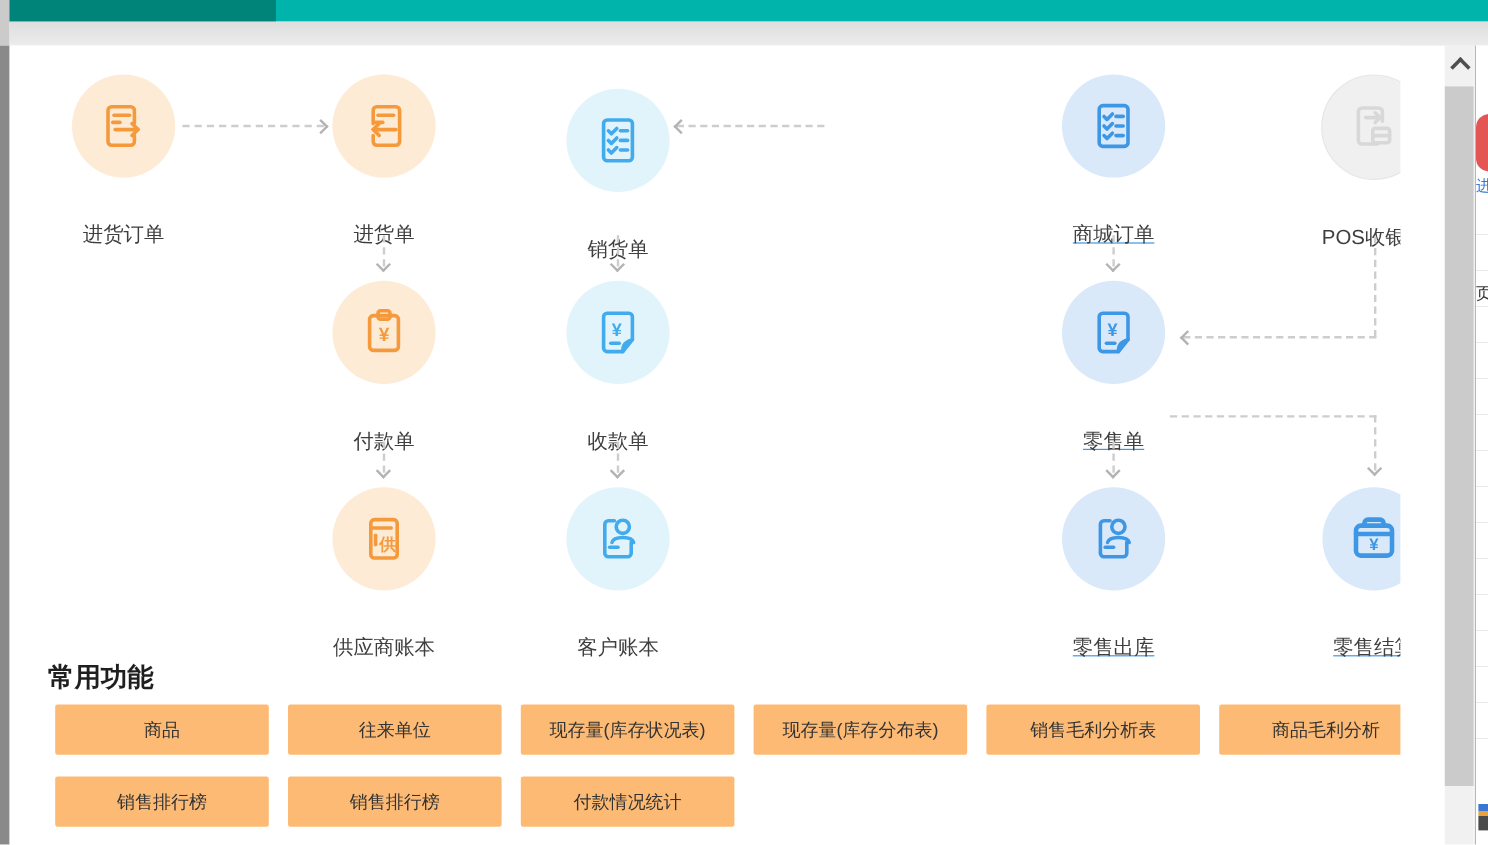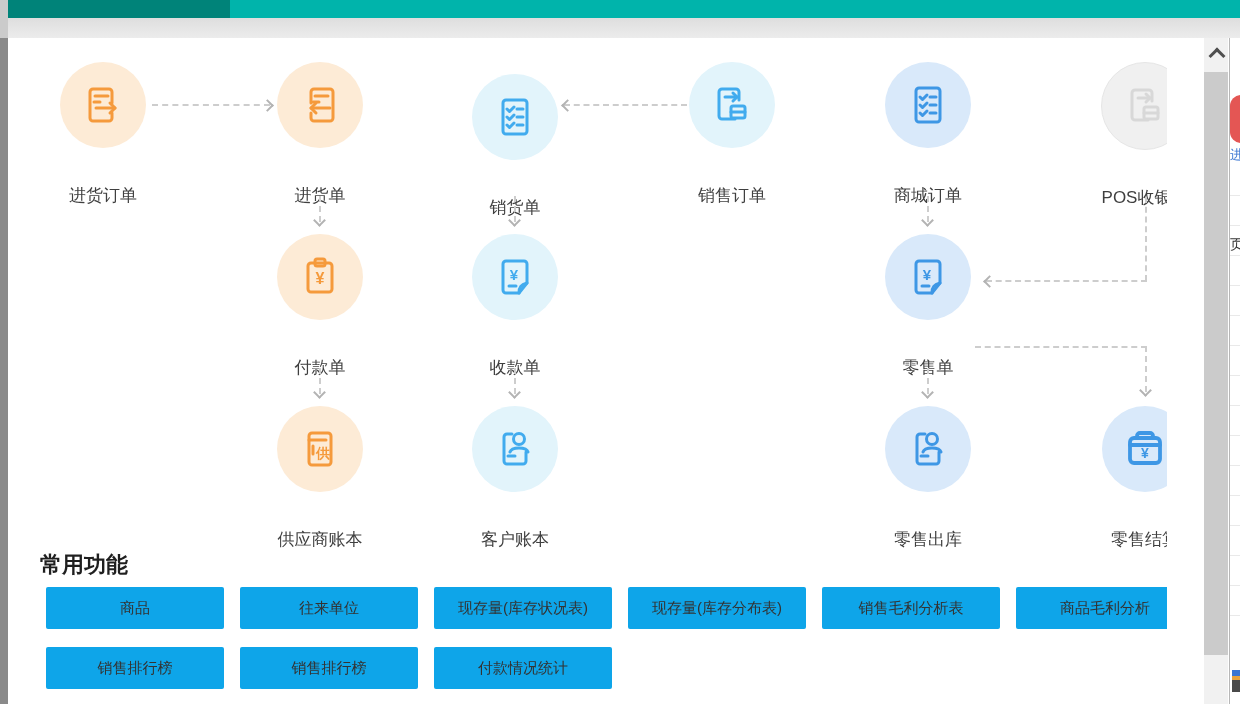--- a/index.html
+++ b/index.html
@@ -16,34 +16,34 @@
 
   
   .panel{position:absolute;left:8px;top:38px;width:1159px;height:666px;overflow:hidden;background:#fff;}
 
   
   .node{position:absolute;width:150px;display:flex;flex-direction:column;align-items:center;cursor:pointer;}
   .circle{width:86px;height:86px;border-radius:50%;display:flex;align-items:center;justify-content:center;}
   .node .lbl{margin-top:36px;font-size:17px;color:#3F3F3F;white-space:nowrap;}
   .t-orange{color:#F59A3C;} .t-orange .circle{background:#FDEBD6;}
   .t-cyan{color:#41ABEE;}   .t-cyan .circle{background:#E2F4FB;}
-  .t-blue{color:#3E97E5;}   .t-blue .circle{background:#D9E9FA;}
+  .t-blue{color:#3E97E5;text-decoration:underline;}   .t-blue .circle{background:#D9E9FA;}
   .t-gray{color:#D8D8D8;}   .t-gray .circle{background:#F0F0F0;border:1px solid #E6E6E6;}
   .node svg{width:48px;height:48px;}
   .node svg text{font-family:"Liberation Sans","DejaVu Sans",sans-serif;}
 
   
   .hdash{position:absolute;height:0;border-top:2px dashed #CDCDCD;}
   .vdash{position:absolute;width:0;border-left:2px dashed #CDCDCD;}
   .chev{position:absolute;width:7px;height:7px;border-right:2px solid #B3B3B3;border-bottom:2px solid #B3B3B3;}
   .chev.r{transform:rotate(-45deg);} .chev.l{transform:rotate(135deg);} .chev.d{transform:rotate(45deg);}
 
   
   .cf-title{position:absolute;left:32px;top:512px;font-size:22px;font-weight:700;color:#1F1F1F;}
-  .fbtn{position:absolute;width:178px;height:42px;background:#0ea5e9;border:none;
+  .fbtn{position:absolute;width:178px;height:42px;background:#fdba74;border:none;
         font-size:15px;color:#333;display:flex;align-items:center;justify-content:center;
         border-radius:2px;cursor:pointer;font-family:inherit;white-space:nowrap;}
 
   
   .scrollbar{position:absolute;left:1204px;top:38px;width:24px;height:666px;background:#F1F1F1;}
   .sb-btn{position:absolute;left:0;top:0;width:24px;height:30px;background:#F1F1F1;cursor:pointer;}
   .sb-btn .up{position:absolute;left:7px;top:12px;width:9px;height:9px;
               border-left:3px solid #4F4F4F;border-top:3px solid #4F4F4F;transform:rotate(45deg);}
   .sb-thumb{position:absolute;left:0;top:34px;width:24px;height:583px;background:#CBCBCB;cursor:pointer;}
 
@@ -106,32 +106,20 @@
             <path d="M26 16 h6"></path>
         <path d="M16 24 l2.5 2.5 L23 22"></path>
             <path d="M26 24 h6"></path>
         <path d="M16 32 l2.5 2.5 L23 30"></path>
             <path d="M26 32 h6"></path>
       </svg>
         </div>
       <div class="lbl">销货单</div>
     </div>
 
-    <div class="node t-cyan" style="left:649px;top:24px">
-      <div class="circle">
-          <svg viewBox="0 0 48 48" fill="none" stroke="currentColor" stroke-width="3" stroke-linecap="round" stroke-linejoin="round">
-        <path d="M27 38 H14 a3 3 0 0 1 -3 -3 V11 a3 3 0 0 1 3 -3 h14 a3 3 0 0 1 3 3 v8"></path>
-        <path d="M17 16 h12"></path>
-            <path d="M25 12 l4 4 l-4 4"></path>
-        <rect x="23" y="25" width="14" height="12" rx="2"></rect>
-            <path d="M23 31 h14"></path>
-      </svg>
-        </div>
-      <div class="lbl">销售订单</div>
-    </div>
 
     <div class="node t-blue" style="left:845px;top:24px">
       <div class="circle">
           <svg viewBox="0 0 48 48" fill="none" stroke="currentColor" stroke-width="3" stroke-linecap="round" stroke-linejoin="round">
         <rect x="12" y="7" width="24" height="34" rx="3"></rect>
         <path d="M16 16 l2.5 2.5 L23 14"></path>
             <path d="M26 16 h6"></path>
         <path d="M16 24 l2.5 2.5 L23 22"></path>
             <path d="M26 24 h6"></path>
         <path d="M16 32 l2.5 2.5 L23 30"></path>

